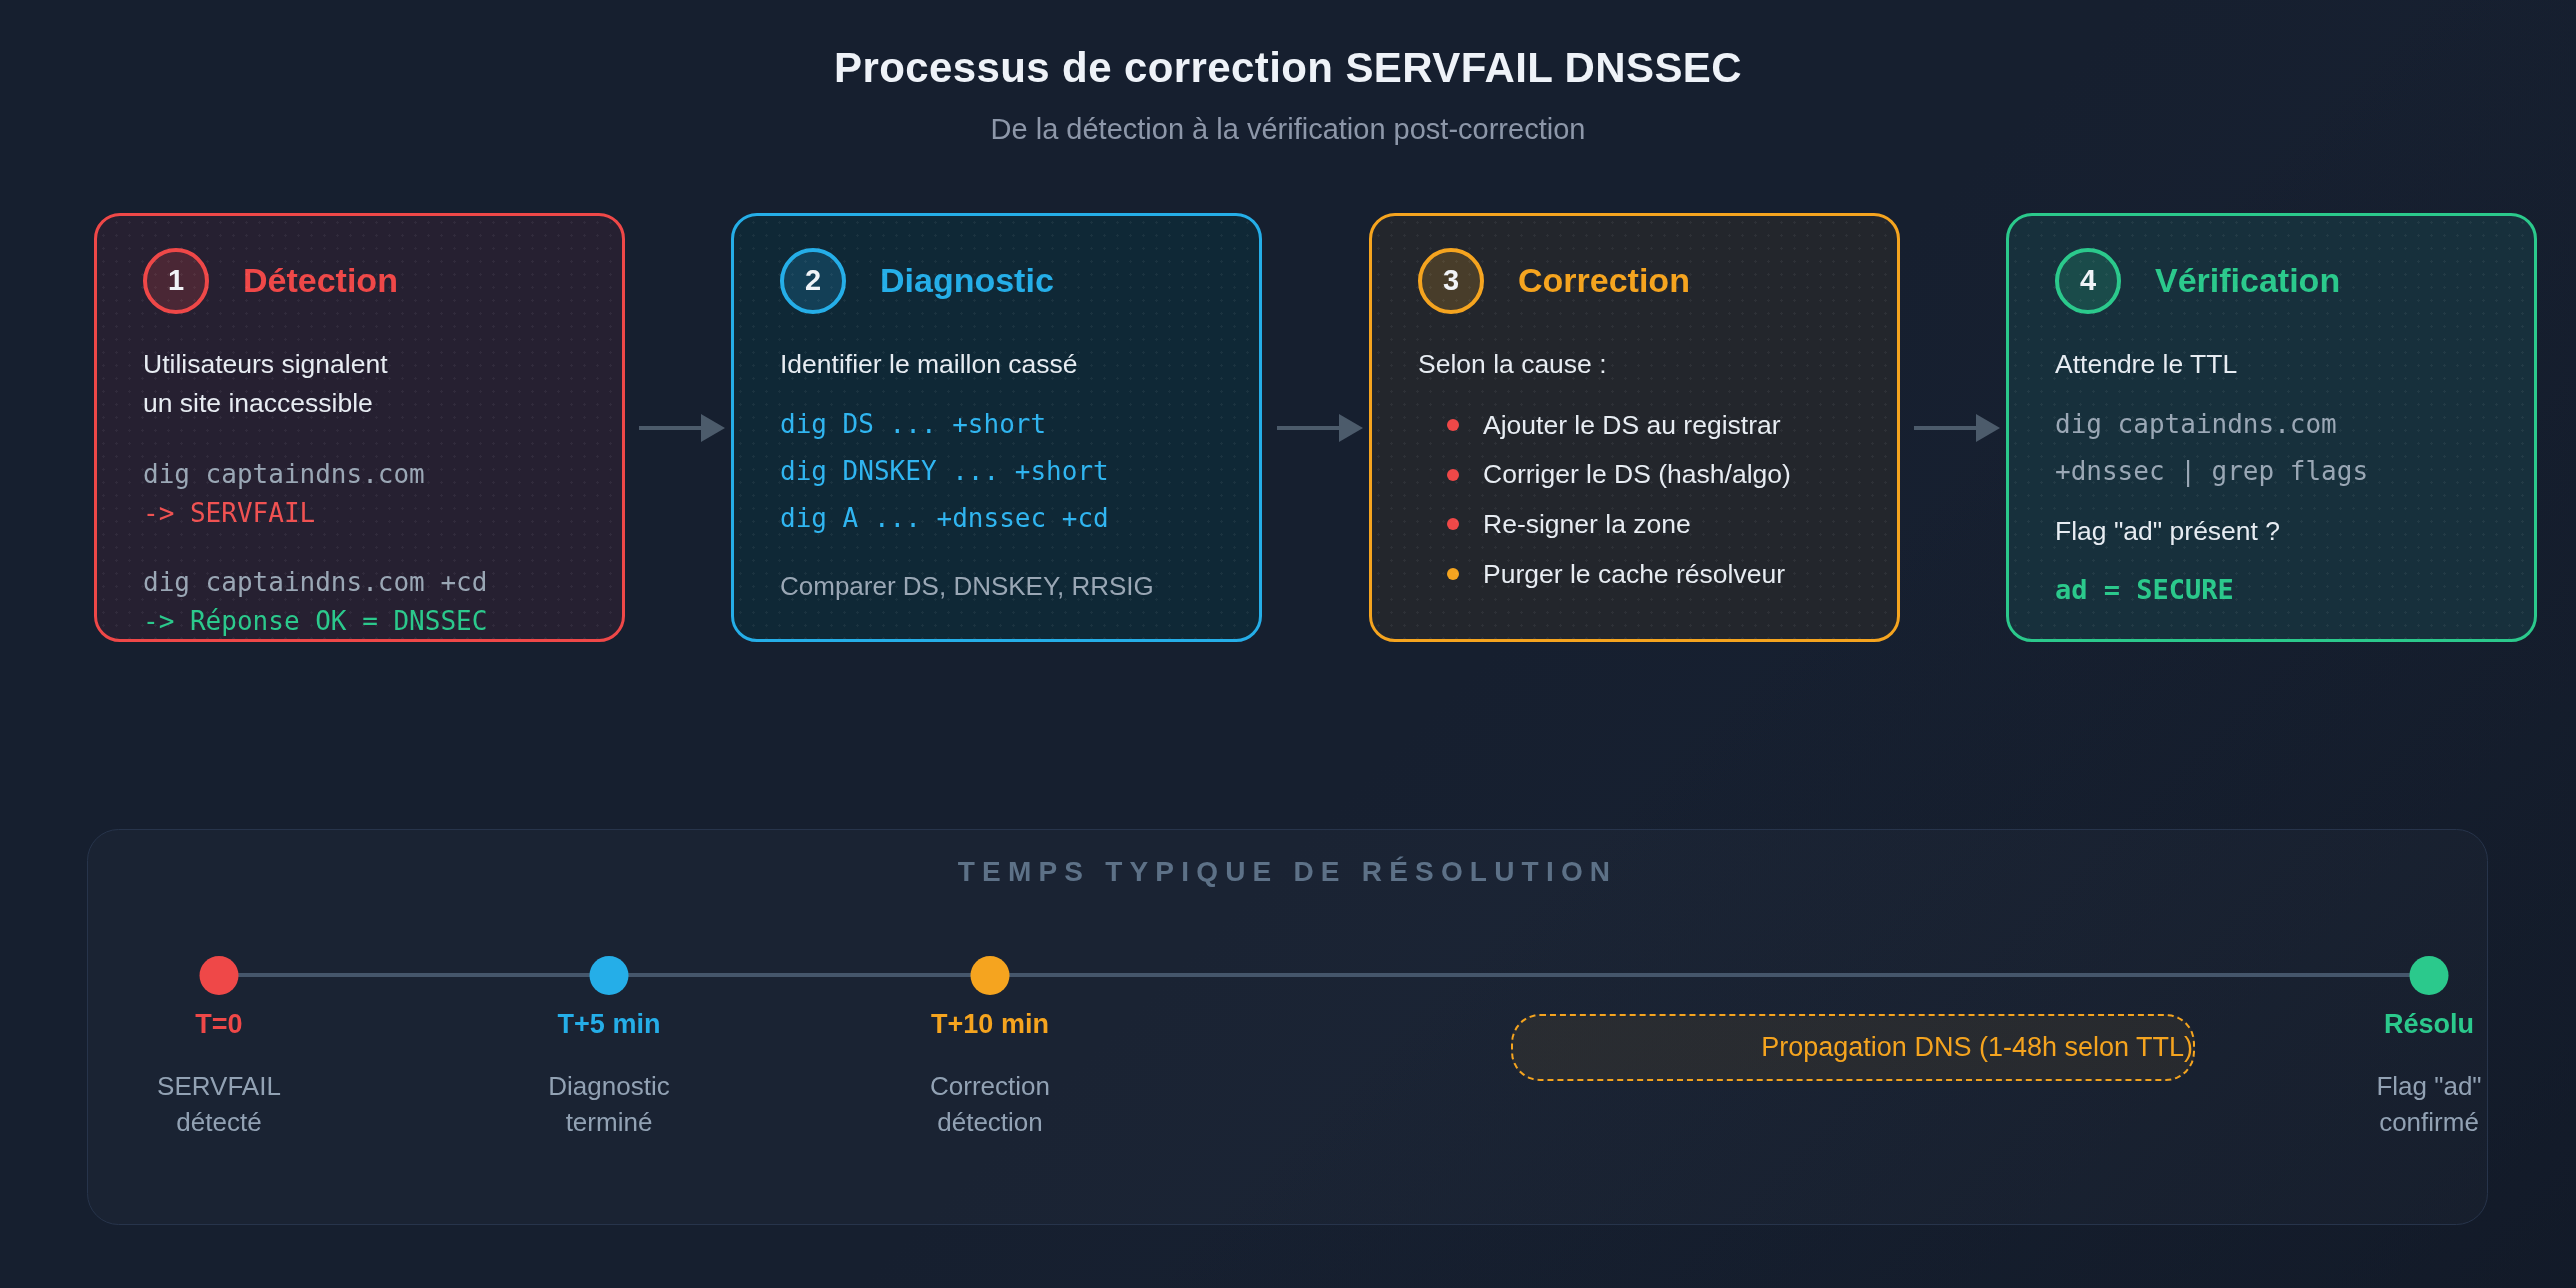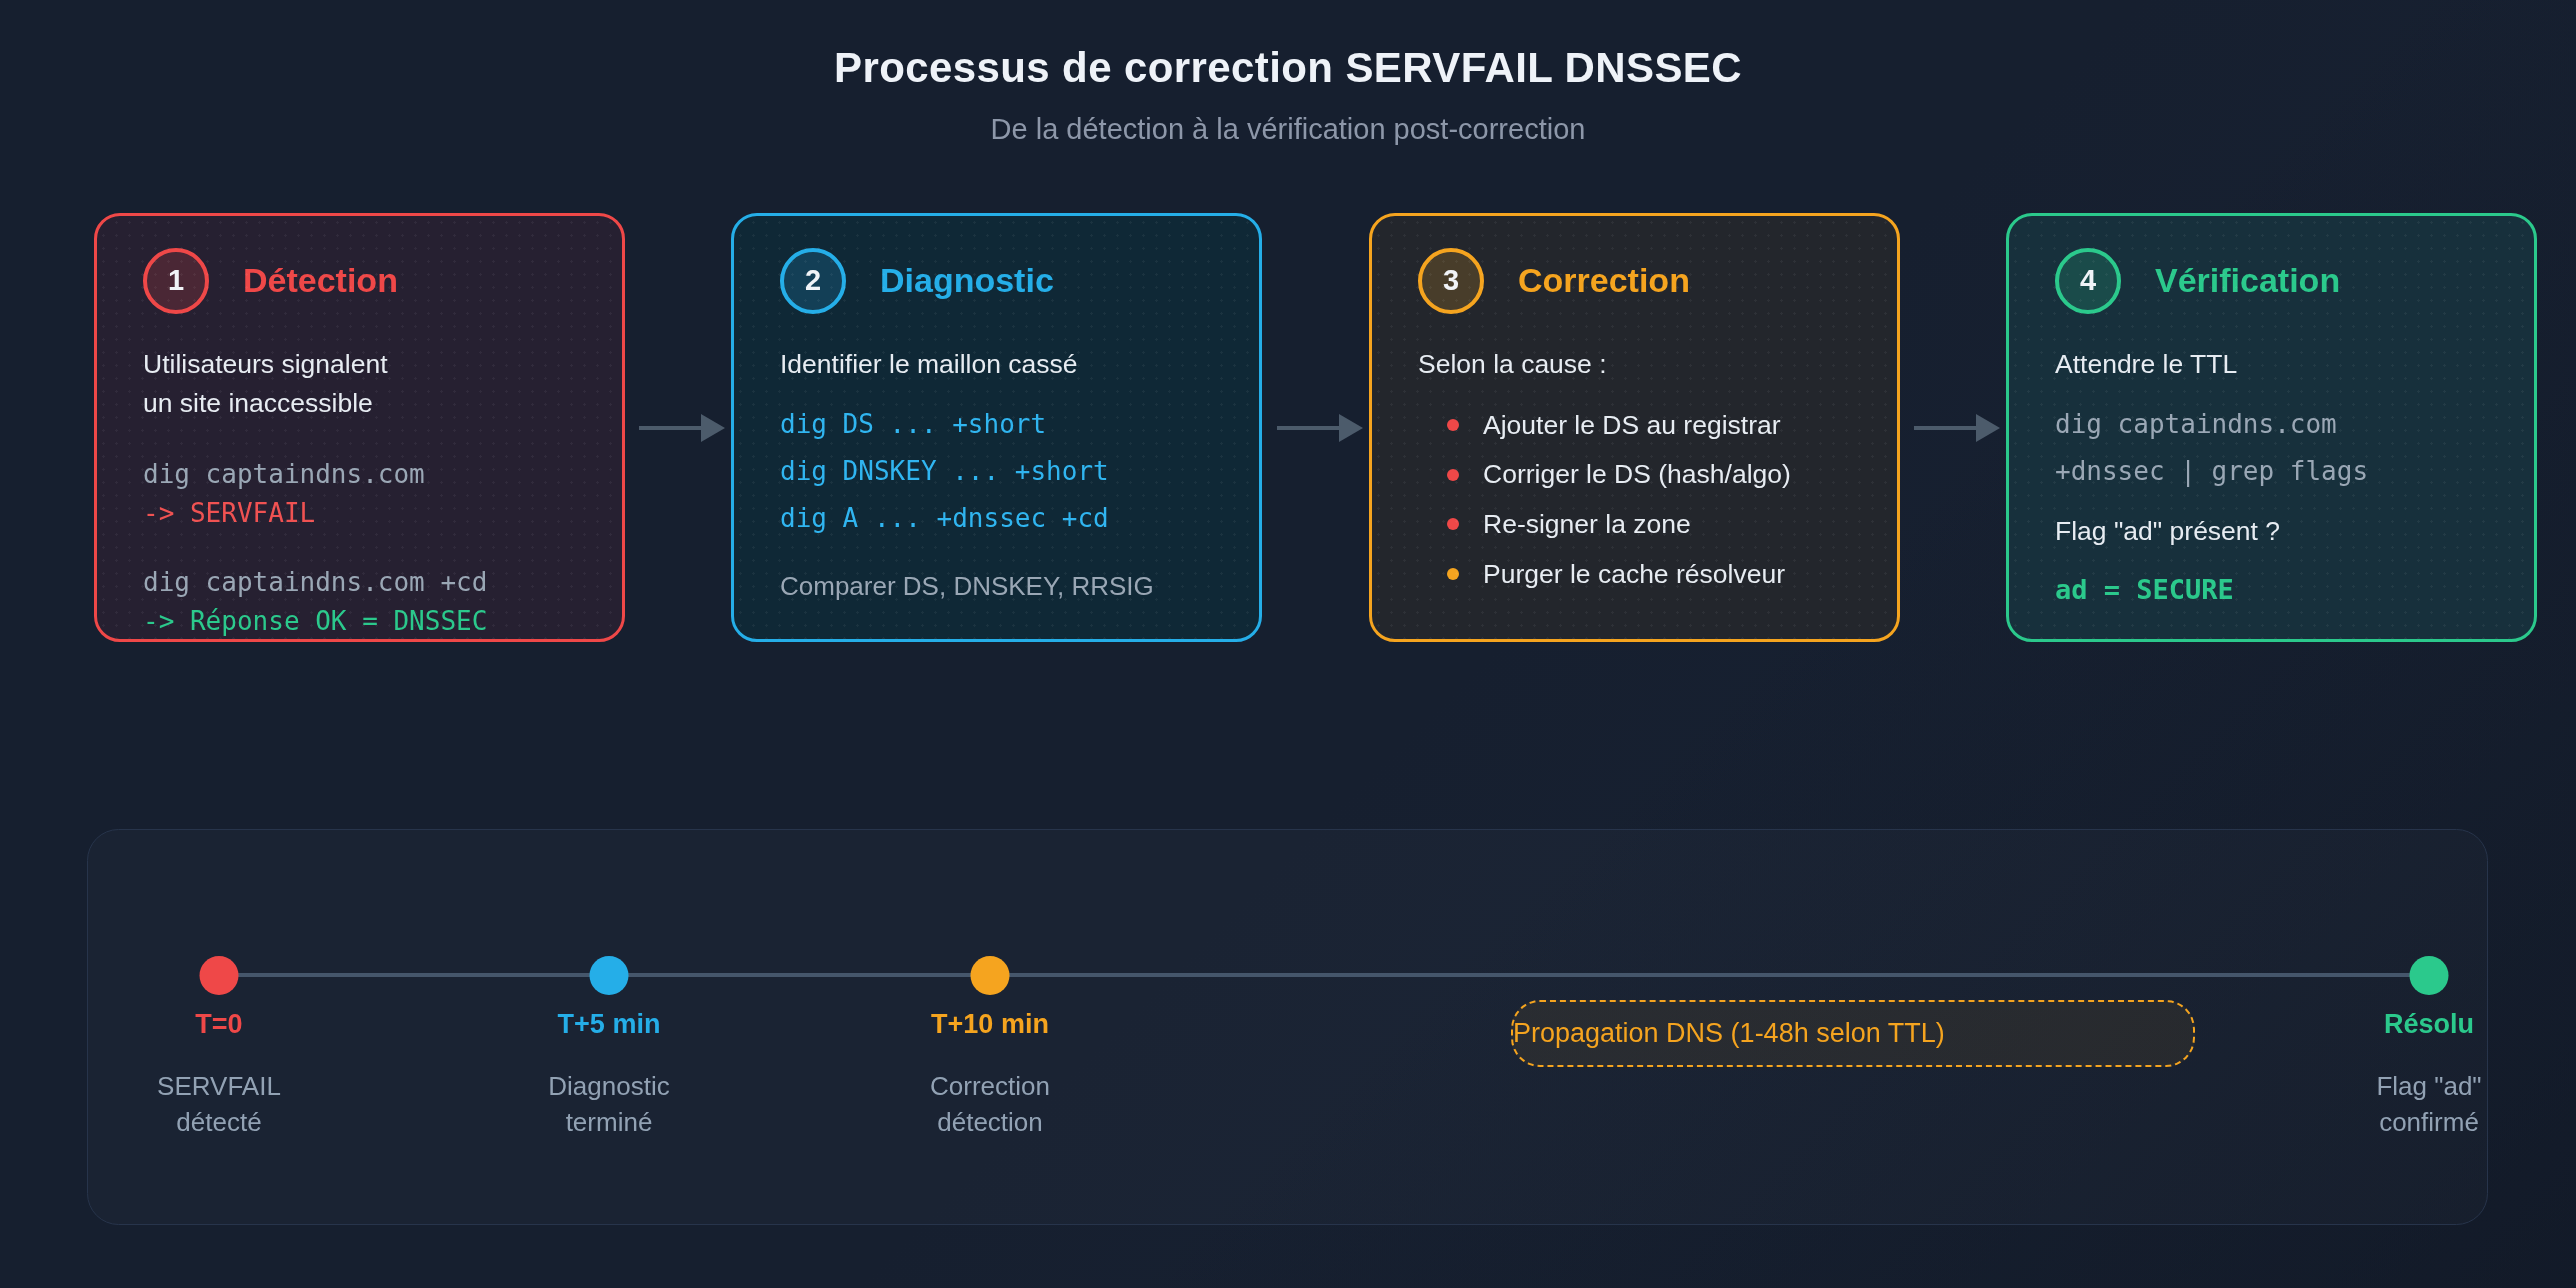--- a/index.html
+++ b/index.html
@@ -99,26 +99,26 @@
     background:var(--node-color);
     transform:translateX(-50%);
   }
   .tl-label{
     position:absolute;top:179px;width:358px;text-align:center;
     transform:translateX(-50%);
   }
   .tl-time{font-size:27px;font-weight:bold;color:var(--node-color);margin-bottom:28px;}
   .tl-desc{font-size:26px;line-height:36px;color:#92a2b4;margin-top:16px;}
   .propagation-badge{
-    position:absolute;left:1423px;top:170px;width:684px;height:67px;
+    position:absolute;left:1423px;top:184px;width:684px;height:67px;
     box-sizing:border-box;
     border:2.9px dashed var(--badge-color);
     border-radius:29px;
     background:rgba(245,164,31,0.07);
-    display:flex;align-items:center;justify-content:flex-start;
+    display:flex;align-items:center;justify-content:flex-end;
     font-size:27px;color:var(--badge-color);
   }
 </style>
 </head>
 <body>
 
 <div class="page-title">Processus de correction SERVFAIL DNSSEC</div>
 <div class="page-subtitle">De la détection à la vérification post-correction</div>
 
 <div class="card" style="left: 94px; --accent: #ef4848; --card-bg: #262031; --circle-bg: rgba(239,72,72,0.18);">
@@ -209,20 +209,21 @@
   </div>
   <div class="code tall mt24">
     <div style="color: rgb(154, 167, 181);">dig captaindns.com</div>
     <div style="color: rgb(154, 167, 181);">+dnssec | grep flags</div>
   </div>
   <div class="card-body mt26">Flag "ad" présent ?</div>
   <div class="secure-line mt32" style="color: rgb(43, 201, 140);">ad = SECURE</div>
 </div>
 
 <div class="timeline-panel">
+  <div class="timeline-title">TEMPS TYPIQUE DE RÉSOLUTION</div>
   <div class="timeline-line"></div>
 
   <div class="tl-node" style="left: 131px; --node-color: #ef4848;">
     <div class="tl-dot"></div>
     <div class="tl-label">
       <div class="tl-time">T=0</div>
       <div class="tl-desc">
         <div>SERVFAIL</div>
         <div>détecté</div>
       </div>

